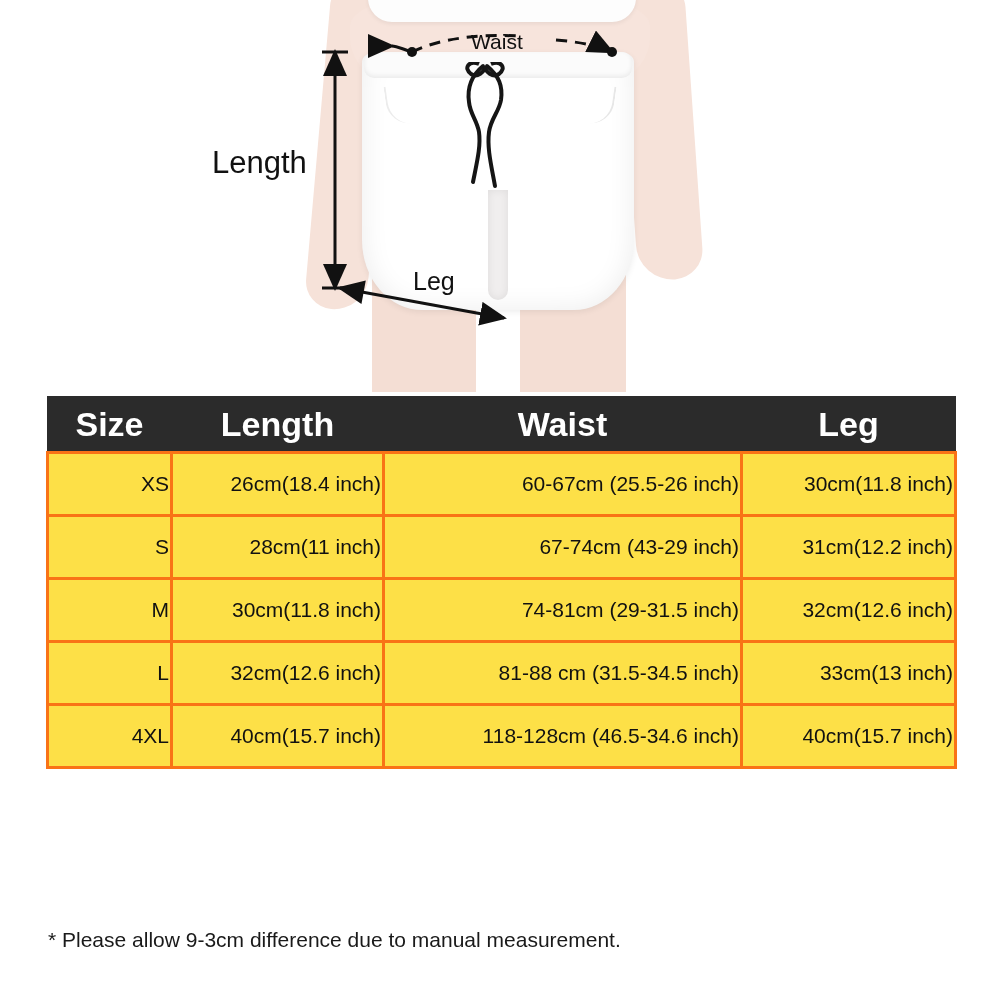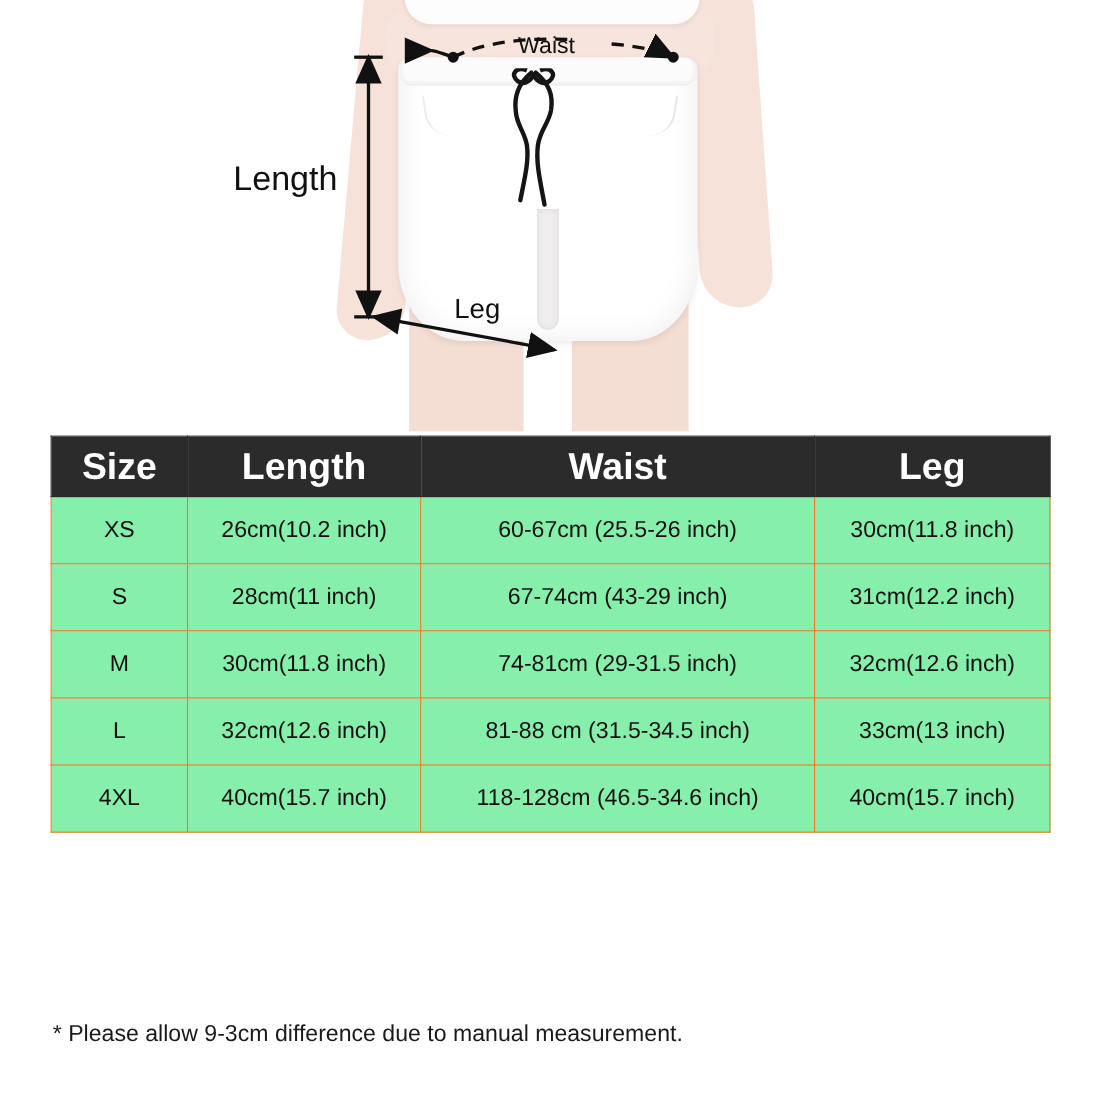--- a/index.html
+++ b/index.html
@@ -190,25 +190,25 @@
     background: #2b2b2b;
     color: #ffffff;
     font-weight: bold;
     height: 52px;
     font-size: 34px;
     border: 1px solid #2b2b2b;
     text-align: center;
   }
   table.size-table td {
     height: 58px;
-    border: 1px solid #f97316;
-    text-align: center;
+    border: 3px solid #f97316;
+    text-align: right;
     font-size: 21px;
     color: #111111;
-    background: #86efac;
+    background: #fde047;
   }
   table.size-table td.size-col {
     font-size: 21px;
   }
   col.c-size { width: 124px; }
   col.c-length { width: 212px; }
   col.c-waist { width: 358px; }
   col.c-leg { width: 214px; }
 
   .footnote {
@@ -284,21 +284,21 @@
       <tr>
         <th>Size</th>
         <th>Length</th>
         <th>Waist</th>
         <th>Leg</th>
       </tr>
     </thead>
     <tbody>
       <tr>
         <td class="size-col">XS</td>
-        <td>26cm(10.2 inch)</td>
+        <td>26cm(18.4 inch)</td>
         <td>60-67cm (25.5-26 inch)</td>
         <td>30cm(11.8 inch)</td>
       </tr>
       <tr>
         <td class="size-col">S</td>
         <td>28cm(11 inch)</td>
         <td>67-74cm (43-29 inch)</td>
         <td>31cm(12.2 inch)</td>
       </tr>
       <tr>

